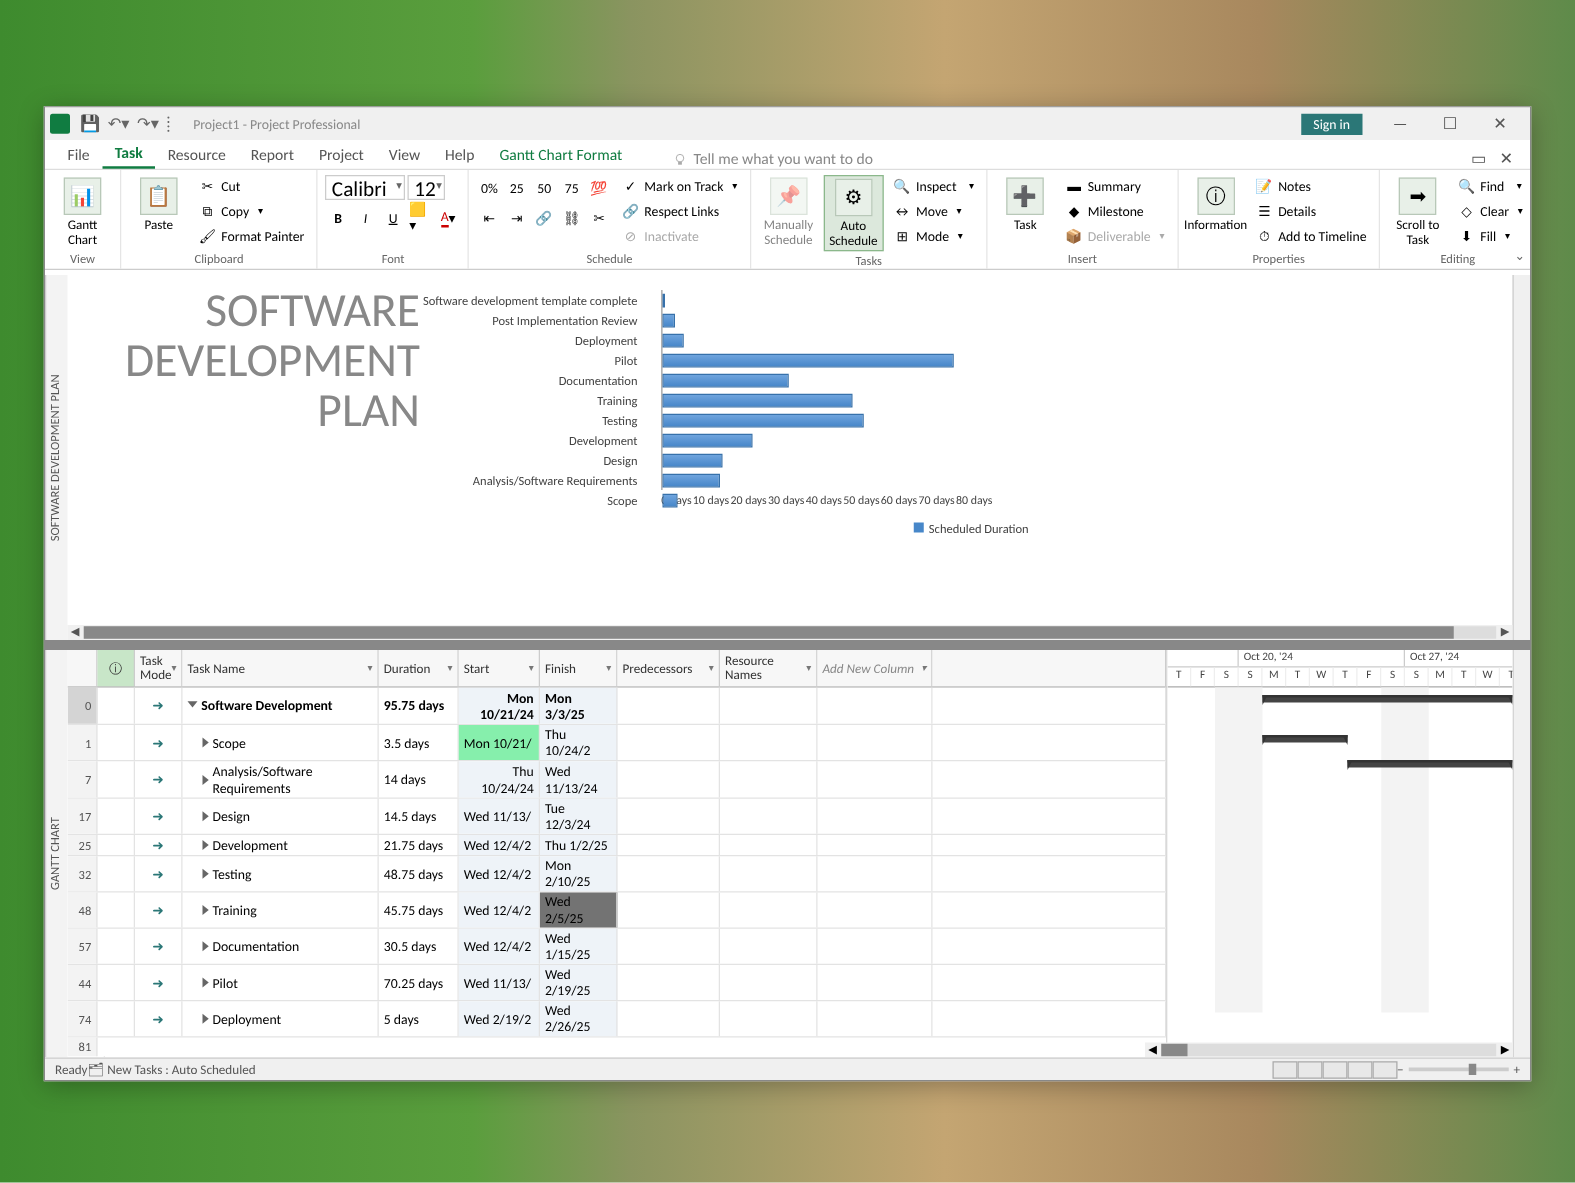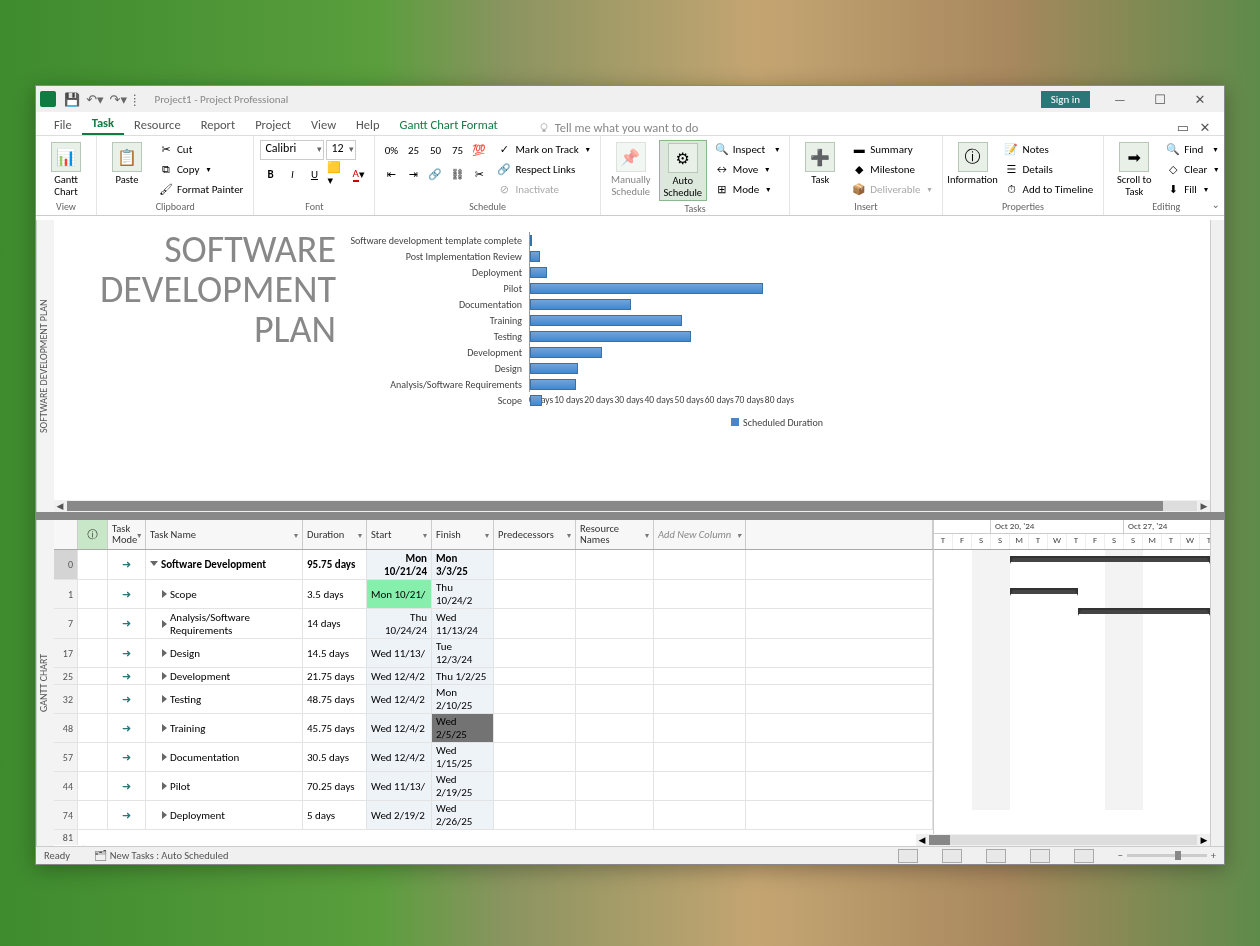--- a/index.html
+++ b/index.html
@@ -46,33 +46,33 @@
 .rgroup .label { text-align:center;font-size:10px;color:#666;padding:1px 0 2px; position:relative;}
 .bigbtn { display:flex;flex-direction:column;align-items:center;gap:2px;width:48px;cursor:pointer;padding:2px; }
 .bigbtn .ico { width:30px;height:30px;background:#e8f0e8;border:1px solid #b8c8b8;display:flex;align-items:center;justify-content:center;font-size:16px; }
 .bigbtn .txt { font-size:10.5px;text-align:center;line-height:1.1; }
 .smallbtns { display:flex;flex-direction:column;gap:2px; }
 .smallbtn { display:flex;align-items:center;gap:4px;height:18px;cursor:pointer;padding:0 4px;white-space:nowrap; }
 .smallbtn .si { width:14px;height:14px;display:inline-flex;align-items:center;justify-content:center;font-size:11px; }
 .smallbtn.dim{color:#aaa;}
 .iconrow{display:flex;gap:2px;align-items:center;}
 .iconbtn{width:20px;height:20px;display:flex;align-items:center;justify-content:center;cursor:pointer;font-size:11px;border:1px solid transparent;}
-.combo{border:1px solid #ccc;height:20px;font-size:12px;padding:0 14px 0 4px;background:#fff;position:relative;cursor:pointer;}
+.combo{border:1px solid #ccc;height:20px;font-size:17px;padding:0 14px 0 4px;background:#fff;position:relative;cursor:pointer;}
 .combo::after{content:"▾";position:absolute;right:2px;top:2px;font-size:9px;color:#666;}
 .ribbon .collapse{position:absolute;right:4px;bottom:4px;font-size:10px;color:#666;cursor:pointer;}
 
 .mainarea { position:absolute;top:134px;left:0;right:0;bottom:18px;display:flex; }
 .leftlabel { width:18px;background:#f3f3f3;border-right:1px solid #ccc;writing-mode:vertical-rl;transform:rotate(180deg);text-align:center;font-size:10px;color:#555;padding:6px 0; }
 
 .upper { height:300px;display:flex;border-bottom:8px solid #888;position:relative; }
 .upper .plantitle { width:300px;padding:10px 18px 0 0;text-align:right;color:#888;font-weight:400;font-size:38px;line-height:1.05; }
 .chartpane { flex:1;padding:6px 10px 6px 0;position:relative; }
 .chartpane .bars { position:relative;height:160px;border-left:1px solid #999;margin-left:175px;margin-top:6px; }
 .chartpane .barrow { height:16px;display:flex;align-items:center;position:relative; }
-.chartpane .barlbl { position:absolute;right:100%;padding-right:8px;font-size:10px;color:#444;white-space:nowrap; }
+.chartpane .barlbl { position:absolute;right:100%;padding-right:20px;font-size:10px;color:#444;white-space:nowrap; }
 .chartpane .bar { height:11px;background:linear-gradient(#6fa4de,#4787c9);border:1px solid #3771aa; }
 .chartpane .xaxis { display:flex;margin-left:175px;font-size:9.5px;color:#444; justify-content:space-between;padding-top:2px; }
 .chartpane .legend { text-align:center;font-size:10px;color:#444;margin-top:10px; }
 .chartpane .legend .sw{display:inline-block;width:8px;height:8px;background:#4787c9;margin-right:4px;}
 .upper .vscroll{width:14px;background:#f0f0f0;border-left:1px solid #ccc;}
 .upper .hscroll{position:absolute;bottom:0;left:18px;right:14px;height:12px;background:#f0f0f0;display:flex;}
 .upper .hscroll .tr{flex:1;background:#ddd;margin:1px;position:relative;}
 .upper .hscroll .th{background:#888;height:100%;width:97%;}
 .upper .hscroll .ar{width:12px;text-align:center;font-size:9px;color:#555;}
 
@@ -103,21 +103,21 @@
 .ganttpane .sumbar{position:absolute;height:6px;background:#444;border-top:2px solid #333;}
 .ganttpane .sumbar::before,.ganttpane .sumbar::after{content:"";position:absolute;top:-2px;width:0;height:0;border-top:8px solid #333;}
 .ganttpane .sumbar::before{left:0;border-right:4px solid transparent;}
 .ganttpane .sumbar::after{right:0;border-left:4px solid transparent;}
 .lower .vscroll{width:14px;background:#f0f0f0;border-left:1px solid #ccc;}
 .lower .hscroll{position:absolute;bottom:0;left:880px;right:14px;height:12px;background:#f0f0f0;display:flex;}
 .lower .hscroll .ar{width:12px;text-align:center;font-size:9px;}
 .lower .hscroll .tr{flex:1;background:#ddd;margin:1px;}
 .lower .hscroll .th{background:#888;height:100%;width:8%;}
 
-.statusbar{position:absolute;bottom:0;left:0;right:0;height:18px;background:#f0f0f0;border-top:1px solid #ccc;display:flex;align-items:center;font-size:10.5px;color:#555;padding:0 8px;gap:24px;}
+.statusbar{position:absolute;bottom:0;left:0;right:0;height:18px;background:#f0f0f0;border-top:1px solid #ccc;display:flex;align-items:center;font-size:10.5px;color:#555;padding:0 8px;gap:0;}
 .statusbar .sp{flex:1;}
 .statusbar .vbtn{width:20px;height:14px;border:1px solid #aaa;background:#e8e8e8;cursor:pointer;}
 .statusbar .zoom{display:flex;align-items:center;gap:4px;}
 .statusbar .ztrack{width:80px;height:3px;background:#ccc;position:relative;}
 .statusbar .zthumb{position:absolute;top:-3px;left:60%;width:6px;height:9px;background:#888;}
 
 
 .cw-rownum{width:24px;} .cw-info{width:30px;} .cw-mode{width:38px;}
 .cw-name{width:157px;} .cw-dur{width:64px;} .cw-start{width:65px;text-align:right;}
 .cw-fin{width:62px;} .cw-pred{width:82px;} .cw-res{width:78px;} .cw-add{width:92px;} .cw-rest{flex:1;}

